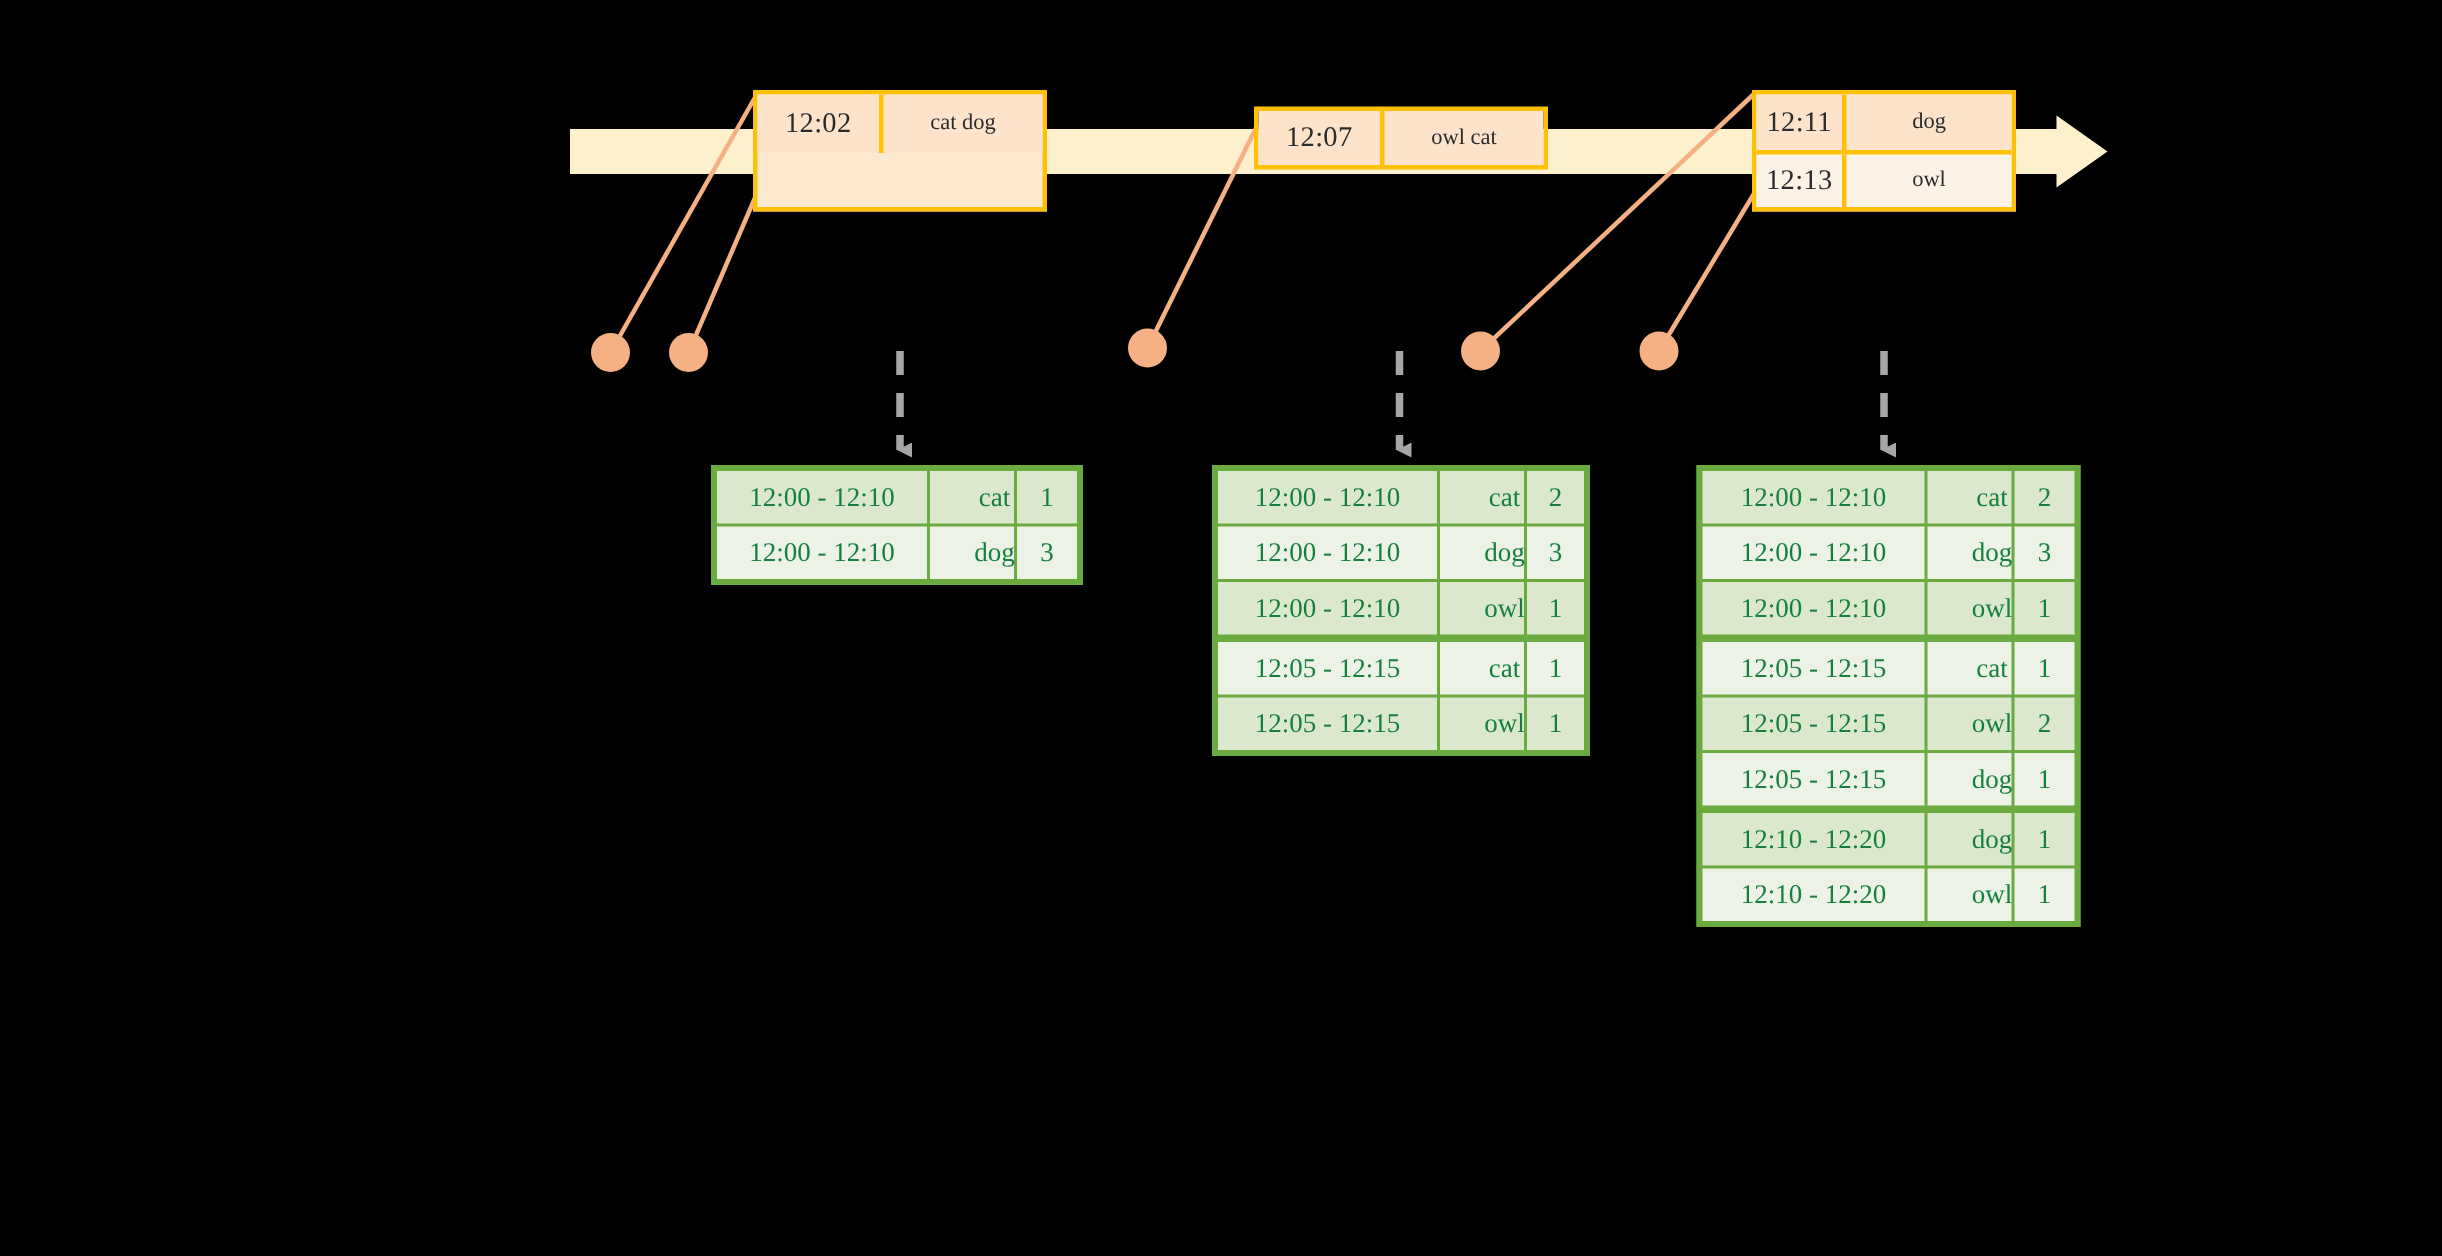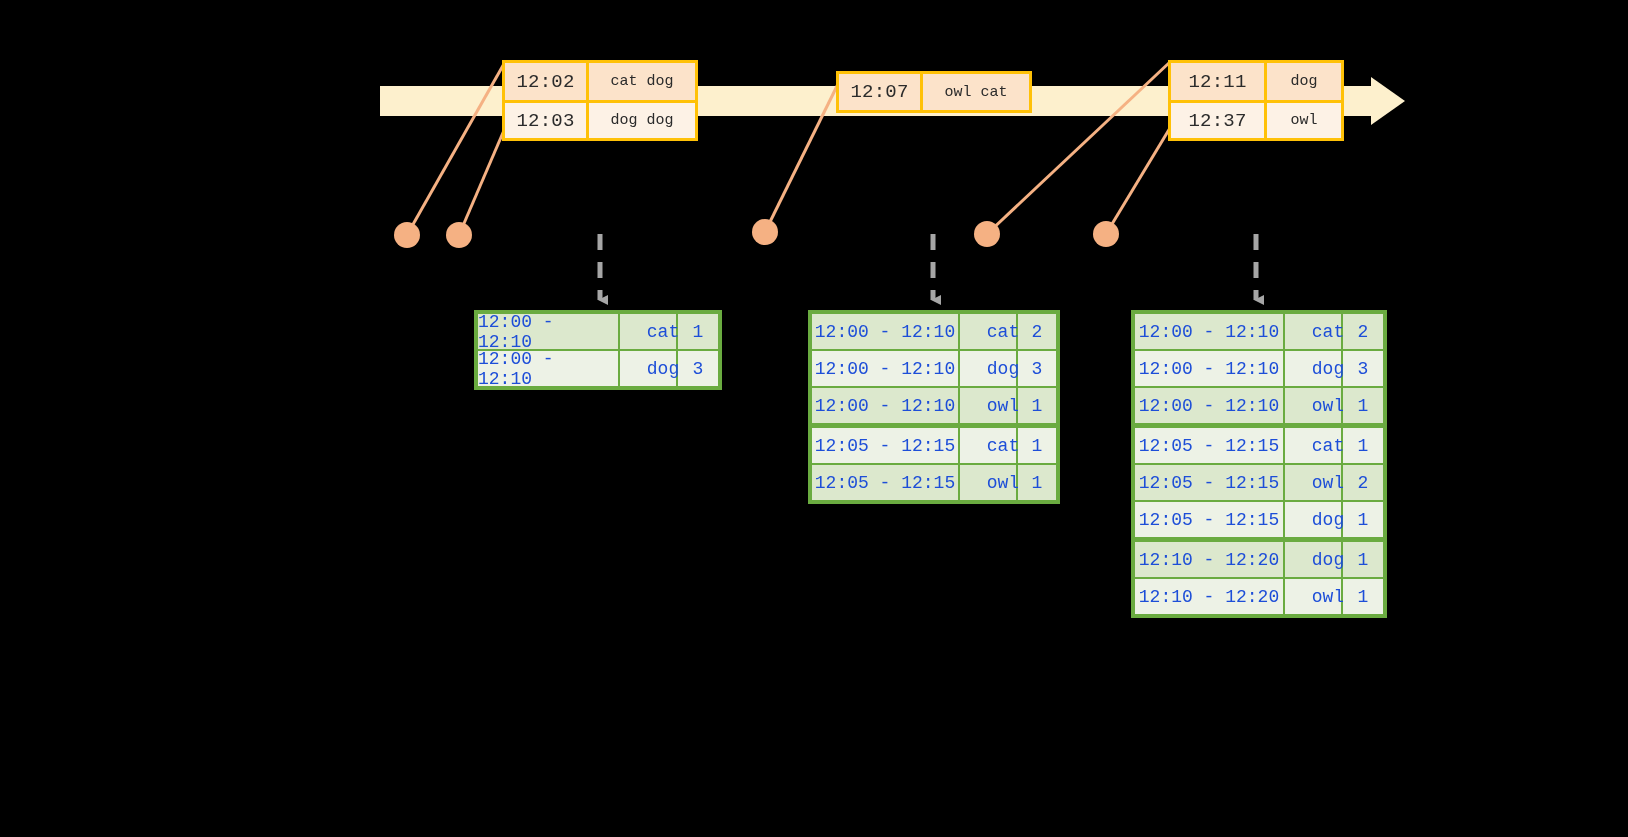--- a/index.html
+++ b/index.html
@@ -5,21 +5,21 @@
   html, body {
     margin: 0;
     padding: 0;
     background: #000000;
   }
   #stage {
     position: relative;
     width: 1628px;
     height: 837px;
     background: #000000;
-    font-family: Liberation Mono, monospace;
+    font-family: Liberation Serif, serif;
     overflow: hidden;
   }
 
   
   #timeline-bar {
     position: absolute;
     left: 380px;
     top: 86px;
     width: 1000px;
     height: 30px;
@@ -73,21 +73,21 @@
     justify-content: center;
     font-size: 15px;
     color: #2b2b2b;
   }
 
   #event-box-1 { left: 502px; top: 60px;  width: 196px; height: 81px; }
   #event-box-2 { left: 836px; top: 71px;  width: 196px; height: 42px; }
   #event-box-3 { left: 1168px; top: 60px; width: 176px; height: 81px; }
 
   #event-box-2 .event-time { width: 84px; }
-  #event-box-3 .event-time { width: 96px; }
+  #event-box-3 .event-time { width: 60px; }
 
   
   #connectors { position: absolute; left: 0; top: 0; width: 1628px; height: 837px; }
 
   
   .result-table {
     position: absolute;
     border: 4px solid #6aab40;
     background: #6aab40;
     box-sizing: border-box;
@@ -100,21 +100,21 @@
     height: 35px;
     box-sizing: border-box;
     gap: 2px;
   }
   .result-row.sep { margin-top: 3px; }
   .cell {
     display: flex;
     align-items: center;
     justify-content: center;
     font-size: 18px;
-    color: #1d4ed8;
+    color: #15803d;
     box-sizing: border-box;
   }
   .shade-a .cell { background: #dce8cd; }
   .shade-b .cell { background: #edf2e6; }
   .cell-window { width: 146px; }
   .cell-key    { width: 56px; padding-left: 30px; }
   .cell-count  { width: 36px; }
 
   #result-table-1 { left: 474px;  top: 310px; }
   #result-table-2 { left: 808px;  top: 310px; }
@@ -165,38 +165,34 @@
         <line x1="933" y1="234" x2="933" y2="300" stroke="#a6a6a6" stroke-width="5" stroke-dasharray="16 12" marker-end="url(#dash-arrow-head)"></line>
         <line x1="1256" y1="234" x2="1256" y2="300" stroke="#a6a6a6" stroke-width="5" stroke-dasharray="16 12" marker-end="url(#dash-arrow-head)"></line>
       </g>
   </svg>
 
   <div class="event-box" id="event-box-1">
       <div class="event-row shade-dark">
         <div class="event-time">12:02</div>
         <div class="event-payload">cat dog</div>
       </div>
-      <div class="event-row shade-light">
-        <div class="event-time">12:03</div>
-        <div class="event-payload">dog dog</div>
-      </div>
     </div>
   <div class="event-box" id="event-box-2">
       <div class="event-row shade-dark">
         <div class="event-time">12:07</div>
         <div class="event-payload">owl cat</div>
       </div>
     </div>
   <div class="event-box" id="event-box-3">
       <div class="event-row shade-dark">
         <div class="event-time">12:11</div>
         <div class="event-payload">dog</div>
       </div>
       <div class="event-row shade-light">
-        <div class="event-time">12:37</div>
+        <div class="event-time">12:13</div>
         <div class="event-payload">owl</div>
       </div>
     </div>
 
   <div class="result-table" id="result-table-1">
       <div class="result-row shade-a">
         <div class="cell cell-window">12:00 - 12:10</div>
         <div class="cell cell-key">cat</div>
         <div class="cell cell-count">1</div>
       </div>

